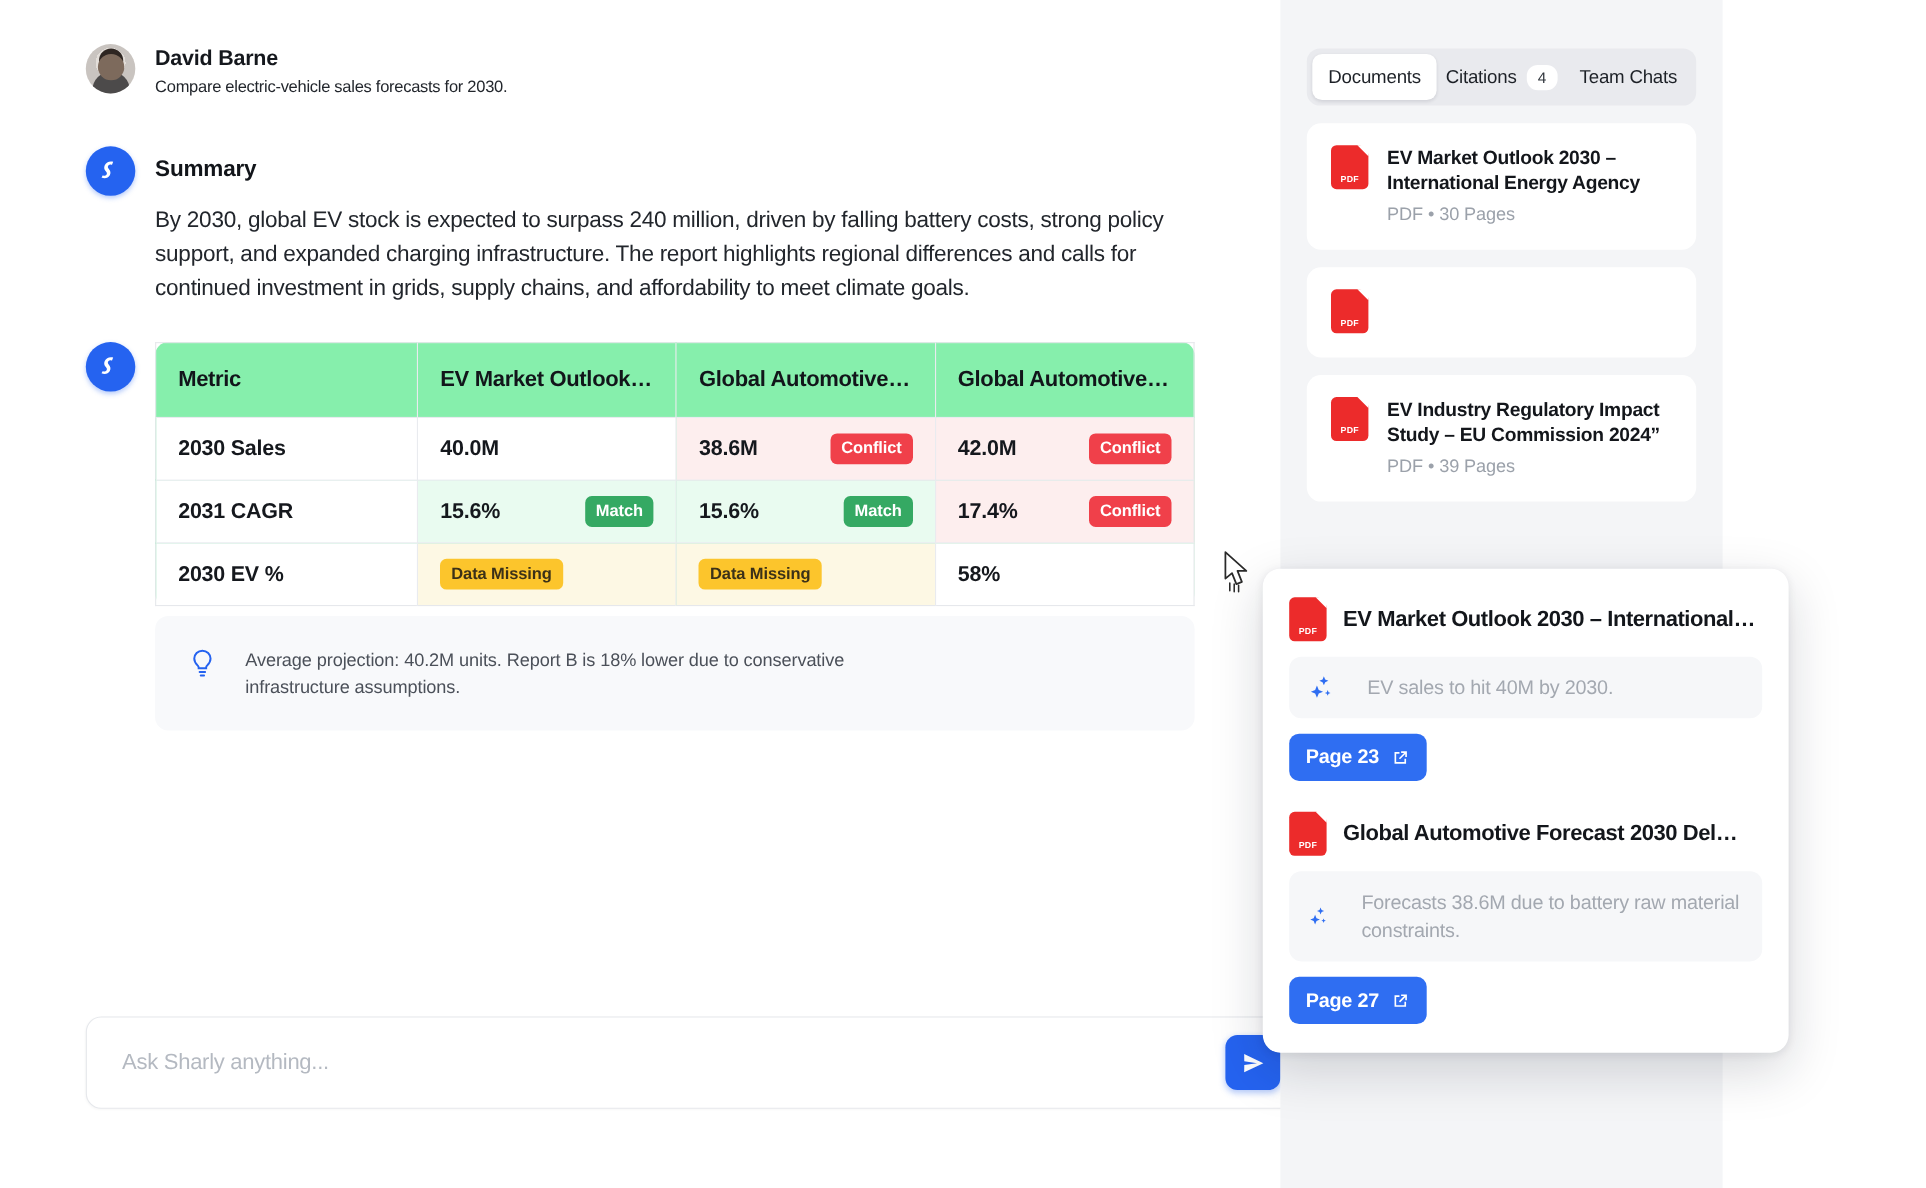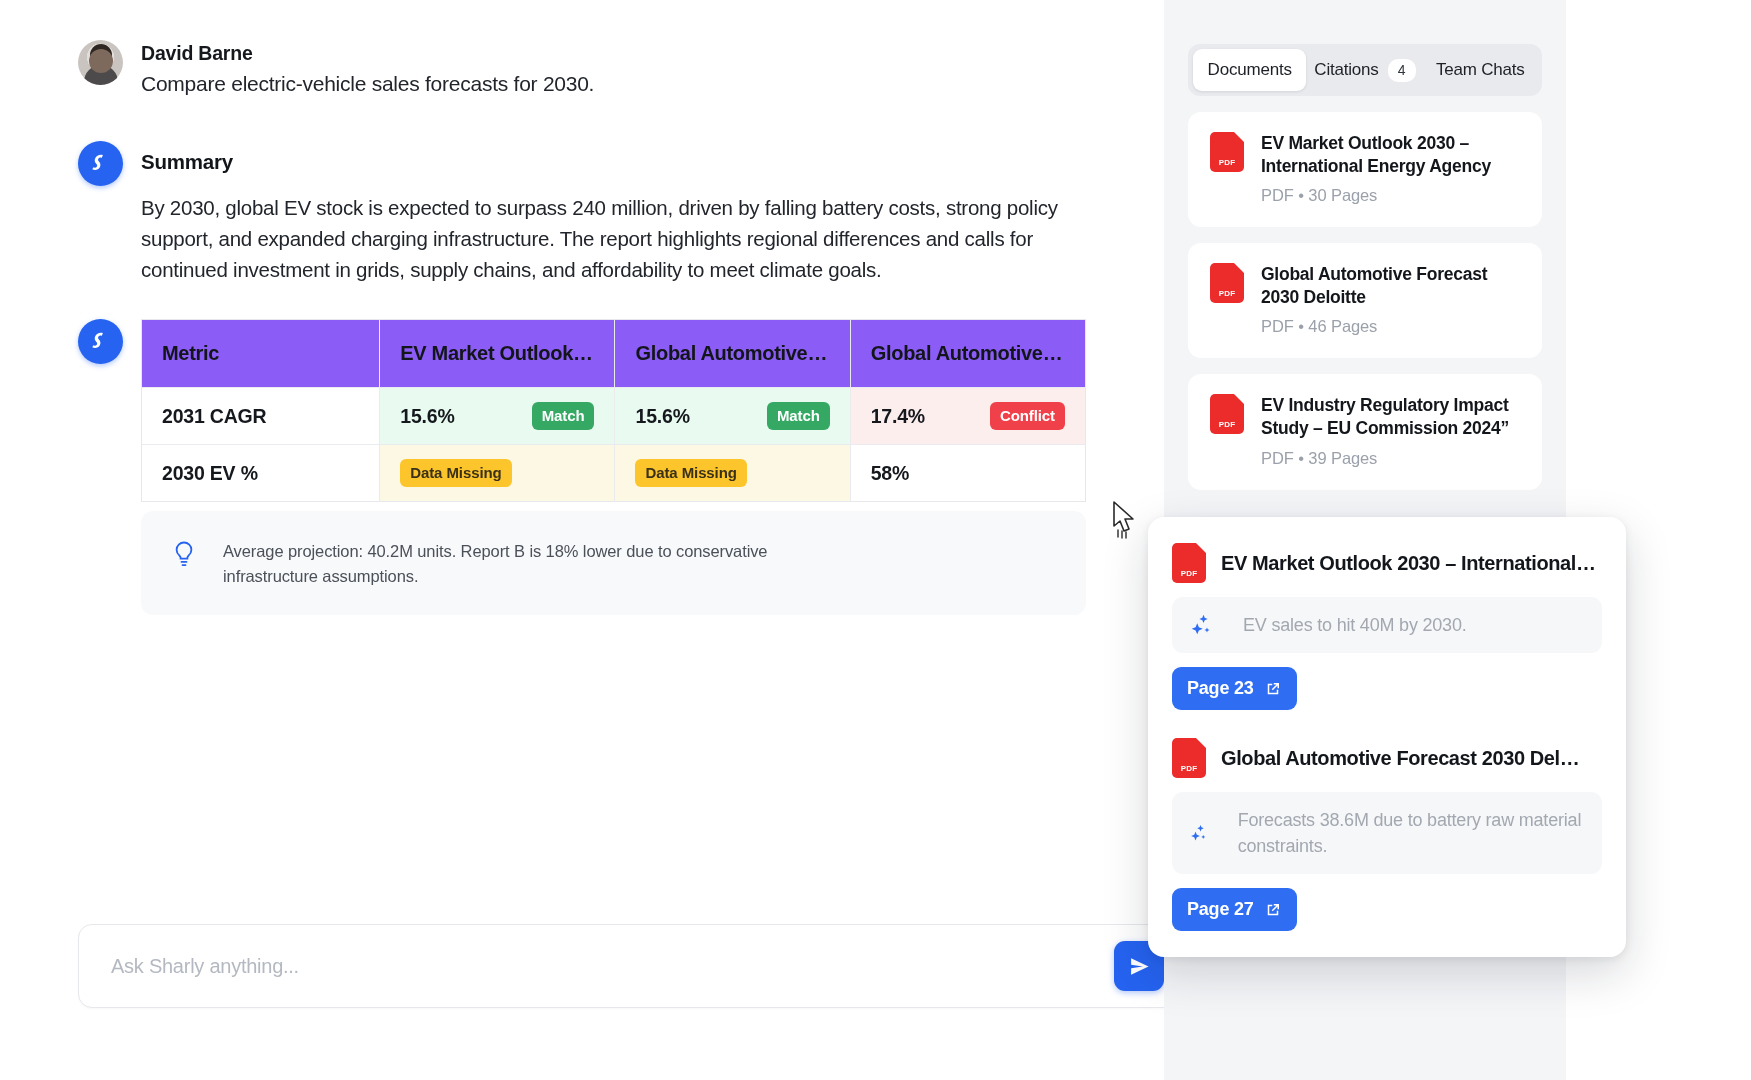--- a/index.html
+++ b/index.html
@@ -54,21 +54,21 @@
     width: 26px; height: 28px; border-radius: 50% 50% 45% 45%;
     background: #e0bda2; box-shadow: -9px -2px 0 -3px #3a2b22, 9px -2px 0 -3px #3a2b22;
     z-index: 2;
   }
   .msg-body { padding-top: 1px; }
   .msg-name {
     font-size: 19.5px; font-weight: bold; color: #15181d;
     letter-spacing: -0.2px; line-height: 1.25;
   }
   .msg-text {
-    font-size: 21px; color: #22262c; margin-top: 5px;
+    font-size: 15px; color: #22262c; margin-top: 5px;
     letter-spacing: -0.25px; line-height: 1.35;
   }
 
   
   .ai-row { display: flex; gap: 18px; padding: 0 78px; margin-top: 42px; }
   .ai-badge {
     width: 45px; height: 45px; flex: 0 0 45px; border-radius: 50%;
     background: #2563f0; position: relative;
     box-shadow: 0 2px 5px rgba(37,99,240,.35);
   }
@@ -79,22 +79,22 @@
     letter-spacing: -0.2px; padding-top: 9px;
   }
   .summary-text {
     font-size: 20.5px; color: #22262c; line-height: 1.52;
     margin-top: 18px; letter-spacing: -0.25px; max-width: 945px;
   }
 
   
   .table-wrap { margin-top: 0; width: 945px; }
   table.compare {
-    width: 945px; border-collapse: collapse; background: #8b5cf6;
-    border: 1px solid #e6e8ec; border-radius: 0;
+    width: 945px; border-collapse: collapse; background: #86efac;
+    border: 1px solid #e6e8ec; border-radius: 12px;
   }
   table.compare th, table.compare td {
     border-right: 1px solid #e9ebef;
     border-bottom: 1px solid #e9ebef;
     text-align: left; vertical-align: middle;
   }
   table.compare th:last-child, table.compare td:last-child { border-right: none; }
   table.compare tr:last-child td { border-bottom: none; }
   table.compare th {
     height: 68px; padding: 0 20px;
@@ -274,20 +274,40 @@
             <thead>
               <tr>
                 <th>Metric</th>
                 <th>EV Market Outlook…</th>
                 <th>Global Automotive…</th>
                 <th>Global Automotive…</th>
               </tr>
             </thead>
             <tbody>
 
+              <tr>
+                <td class="metric cell-neutral">2030 Sales</td>
+                <td class="col-val cell-neutral">
+                  <div class="cell-inner">
+                    <span>40.0M</span>
+                  </div>
+                </td>
+                <td class="col-val cell-conflict">
+                  <div class="cell-inner">
+                    <span>38.6M</span>
+                    <span class="badge conflict">Conflict</span>
+                  </div>
+                </td>
+                <td class="col-val cell-conflict">
+                  <div class="cell-inner">
+                    <span>42.0M</span>
+                    <span class="badge conflict">Conflict</span>
+                  </div>
+                </td>
+              </tr>
 
               <tr>
                 <td class="metric cell-neutral">2031 CAGR</td>
                 <td class="col-val cell-match">
                   <div class="cell-inner">
                     <span>15.6%</span>
                     <span class="badge match">Match</span>
                   </div>
                 </td>
                 <td class="col-val cell-match">
@@ -374,24 +394,20 @@
       <div>
         <div class="doc-title">EV Market Outlook 2030 – International Energy Agency</div>
         <div class="doc-meta">PDF  •  30 Pages</div>
       </div>
     </div>
 
     <div class="doc-card">
       <div class="pdf-icon">
           <span>PDF</span>
         </div>
-      <div>
-        <div class="doc-title">Global Automotive Forecast 2030  Deloitte</div>
-        <div class="doc-meta">PDF  •  46 Pages</div>
-      </div>
     </div>
 
     <div class="doc-card">
       <div class="pdf-icon">
           <span>PDF</span>
         </div>
       <div>
         <div class="doc-title">EV Industry Regulatory Impact Study – EU Commission 2024”</div>
         <div class="doc-meta">PDF  •  39 Pages</div>
       </div>

